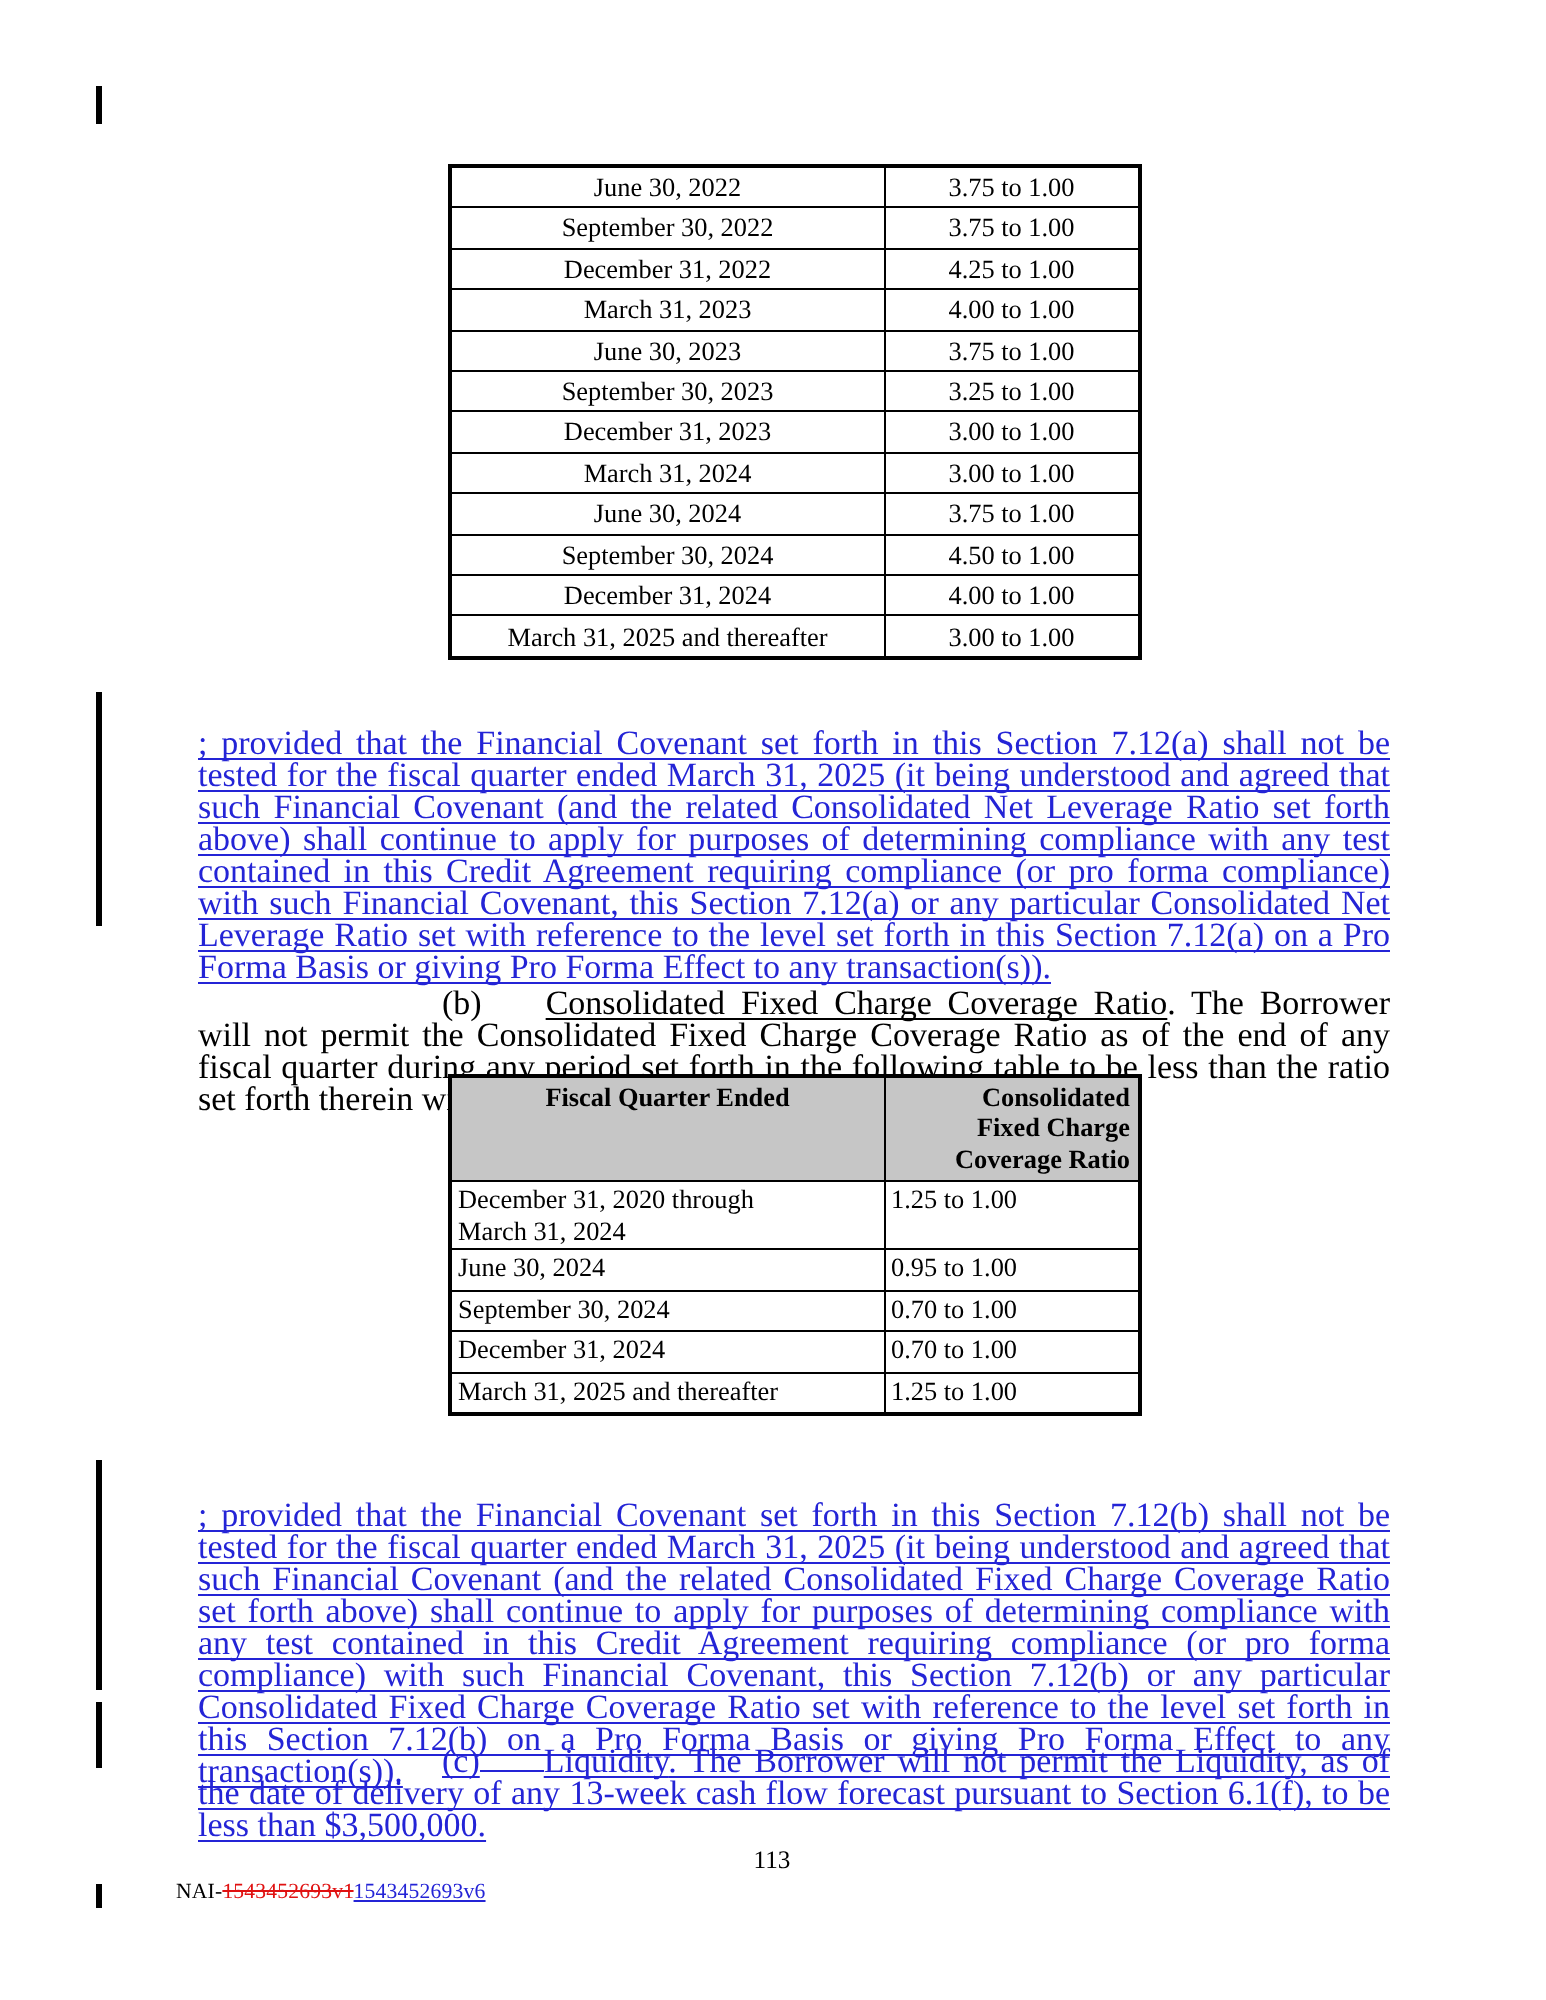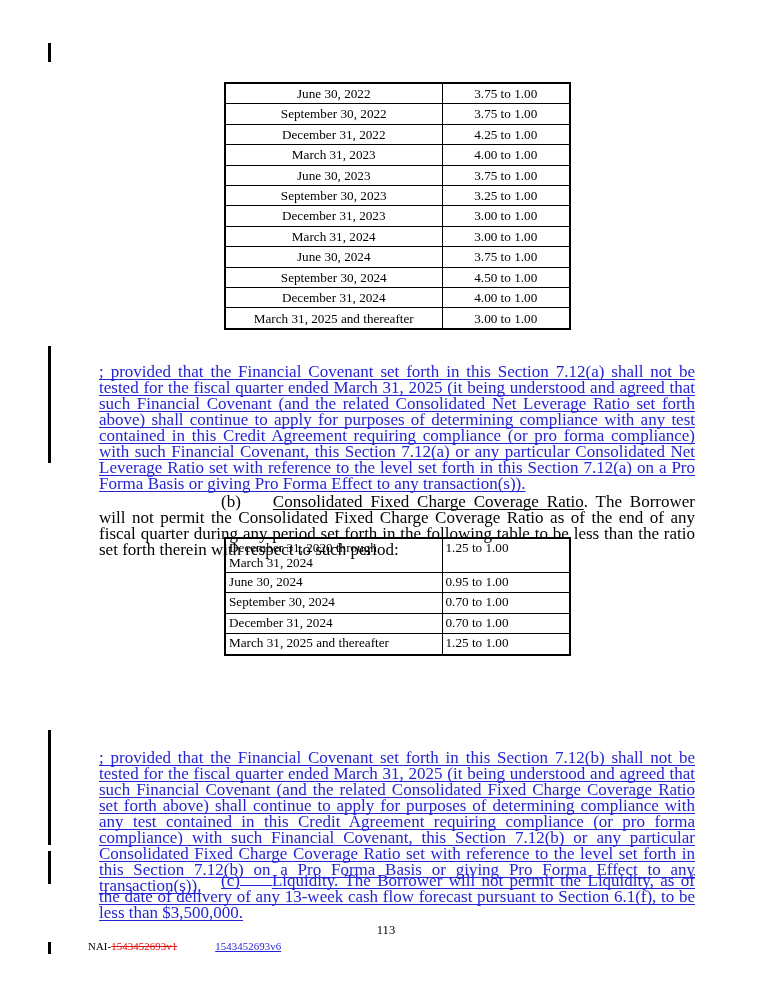--- a/index.html
+++ b/index.html
@@ -36,21 +36,21 @@
   .t2{top:537px;border:2px solid #000;}
   .t2 th{background:#c6c6c6;font-weight:bold;padding:2px 4px 3px 4px;vertical-align:top;}
   .t2 .h1{text-align:center;}
   .t2 .h2{text-align:right;}
   .t2 td{text-align:left;padding:1px 3px;vertical-align:top;height:17.5px;}
 
   
   .pagenum{position:absolute;top:923px;left:88px;width:596px;text-align:center;font-size:12.6px;}
   .docid{position:absolute;top:940px;left:88px;font-size:10.8px;letter-spacing:0.1px;}
   .docid .del{color:#e01111;text-decoration:line-through;}
-  .docid .insf{color:#2424d6;text-decoration:underline;text-decoration-skip-ink:none;padding-left:38px;}
+  .docid .insf{color:#2424d6;text-decoration:underline;text-decoration-skip-ink:none;}
 </style>
 </head>
 <body>
 
 <div class="page">
 
   <div class="cbar cbar-top"></div>
   <div class="cbar cbar-p1"></div>
   <div class="cbar cbar-p2"></div>
   <div class="cbar cbar-pc"></div>
@@ -117,20 +117,28 @@
 
   <p class="para para-b"><span class="tab tab-indent"></span><span>(b)</span><span class="tab tab-gap"></span><span class="u">Consolidated Fixed Charge Coverage Ratio</span><span>.  The Borrower will not permit the Consolidated Fixed Charge Coverage Ratio as of the end of any fiscal quarter during any period set forth in the following table to be less than the ratio set forth therein with respect to such period:</span></p>
 
   <table class="t2">
     <colgroup>
         <col style="width:217px">
         <col style="width:128px">
       </colgroup>
     <tbody>
       <tr>
+        <th class="h1">Fiscal Quarter Ended</th>
+        <th class="h2">
+          <div>Consolidated</div>
+          <div>Fixed Charge</div>
+          <div>Coverage Ratio</div>
+        </th>
+      </tr>
+      <tr>
         <td>
           <div>December 31, 2020 through</div>
           <div>March 31, 2024</div>
         </td>
         <td>1.25 to 1.00</td>
       </tr>
       <tr>
           <td>June 30, 2024</td>
           <td>0.95 to 1.00</td>
         </tr>

